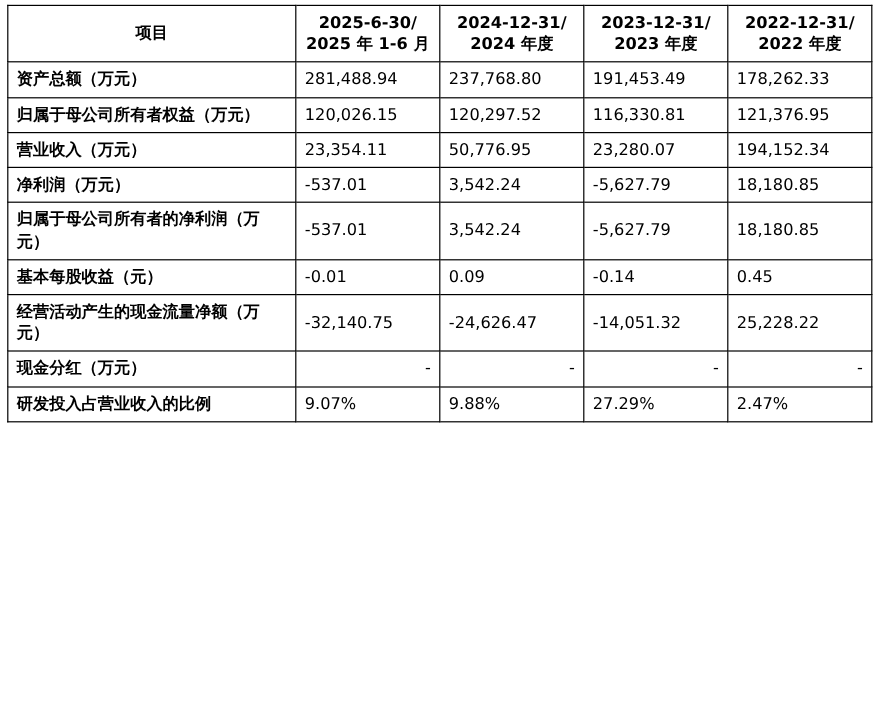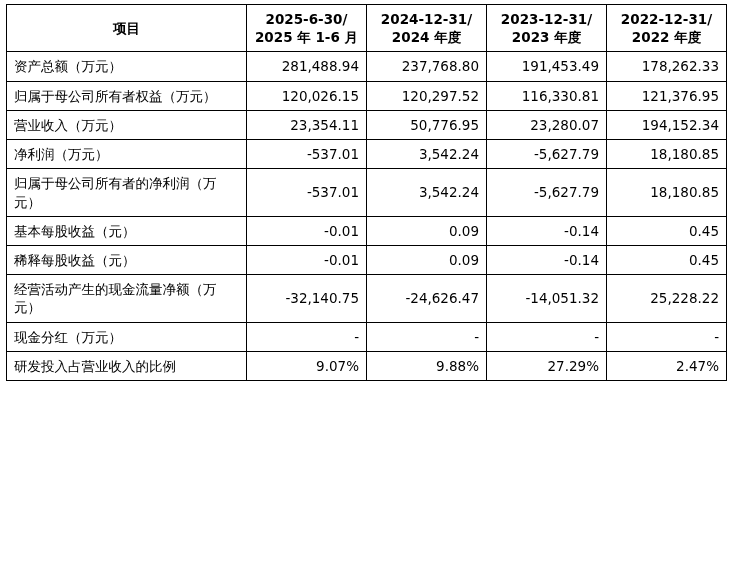--- a/index.html
+++ b/index.html
@@ -39,23 +39,23 @@
     font-weight: bold;
     font-size: 13.5px;
   }
   table.fin th .hdr-line {
     display: block;
     white-space: nowrap;
   }
   td.item {
     text-align: left;
     word-break: break-all;
+    font-weight: bold;
   }
   td.val {
-    text-align: right;
     white-space: nowrap;
   }
   td.dash {
     text-align: right;
   }
 </style>
 </head>
 <body>
 
 <div class="sheet">
@@ -127,27 +127,20 @@
         <td class="val">18,180.85</td>
       </tr>
       <tr>
         <td class="item">基本每股收益（元）</td>
         <td class="val">-0.01</td>
         <td class="val">0.09</td>
         <td class="val">-0.14</td>
         <td class="val">0.45</td>
       </tr>
       <tr>
-        <td class="item">稀释每股收益（元）</td>
-        <td class="val">-0.01</td>
-        <td class="val">0.09</td>
-        <td class="val">-0.14</td>
-        <td class="val">0.45</td>
-      </tr>
-      <tr>
         <td class="item">经营活动产生的现金流量净额（万元）</td>
         <td class="val">-32,140.75</td>
         <td class="val">-24,626.47</td>
         <td class="val">-14,051.32</td>
         <td class="val">25,228.22</td>
       </tr>
       <tr>
         <td class="item">现金分红（万元）</td>
         <td class="dash">-</td>
         <td class="dash">-</td>

